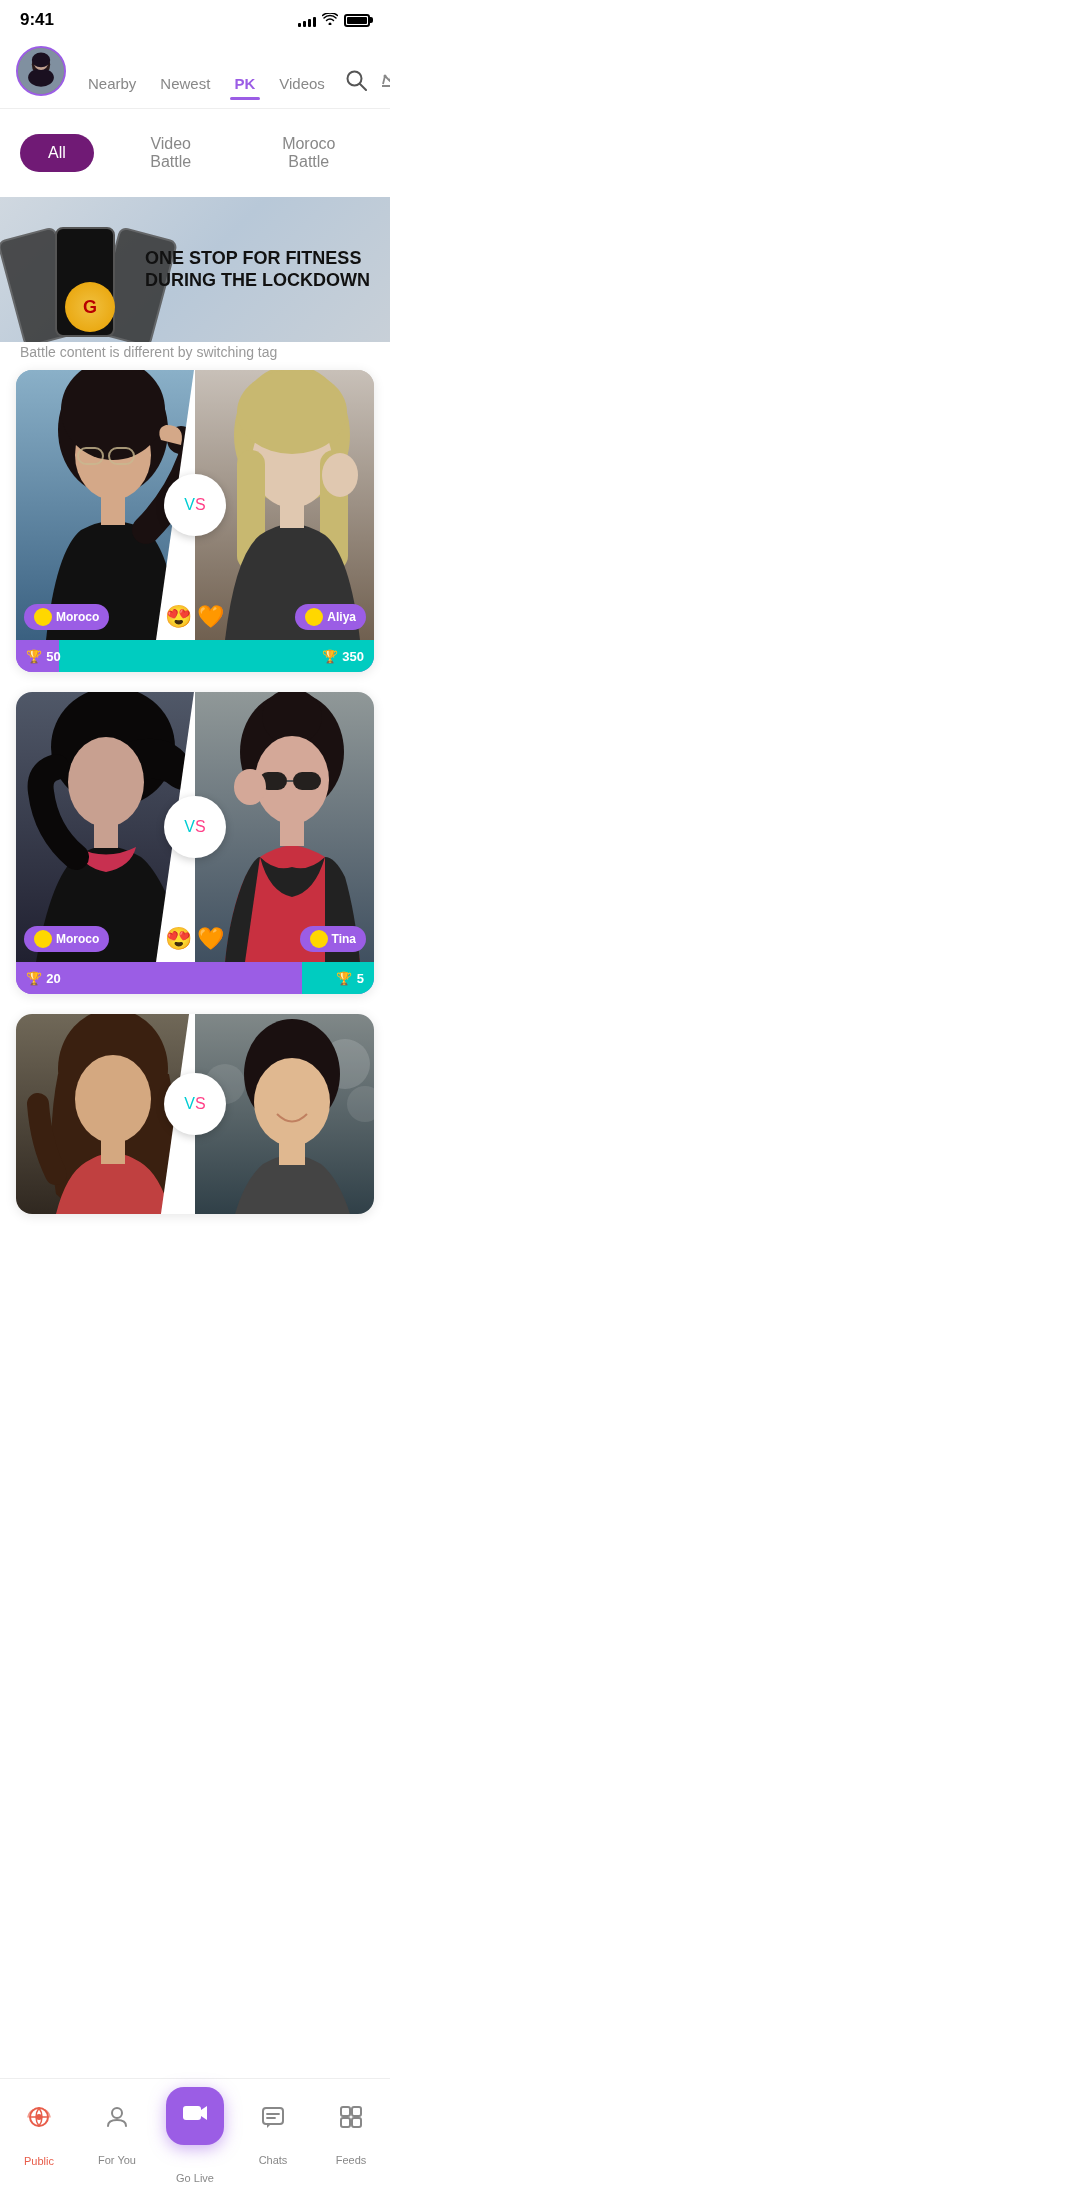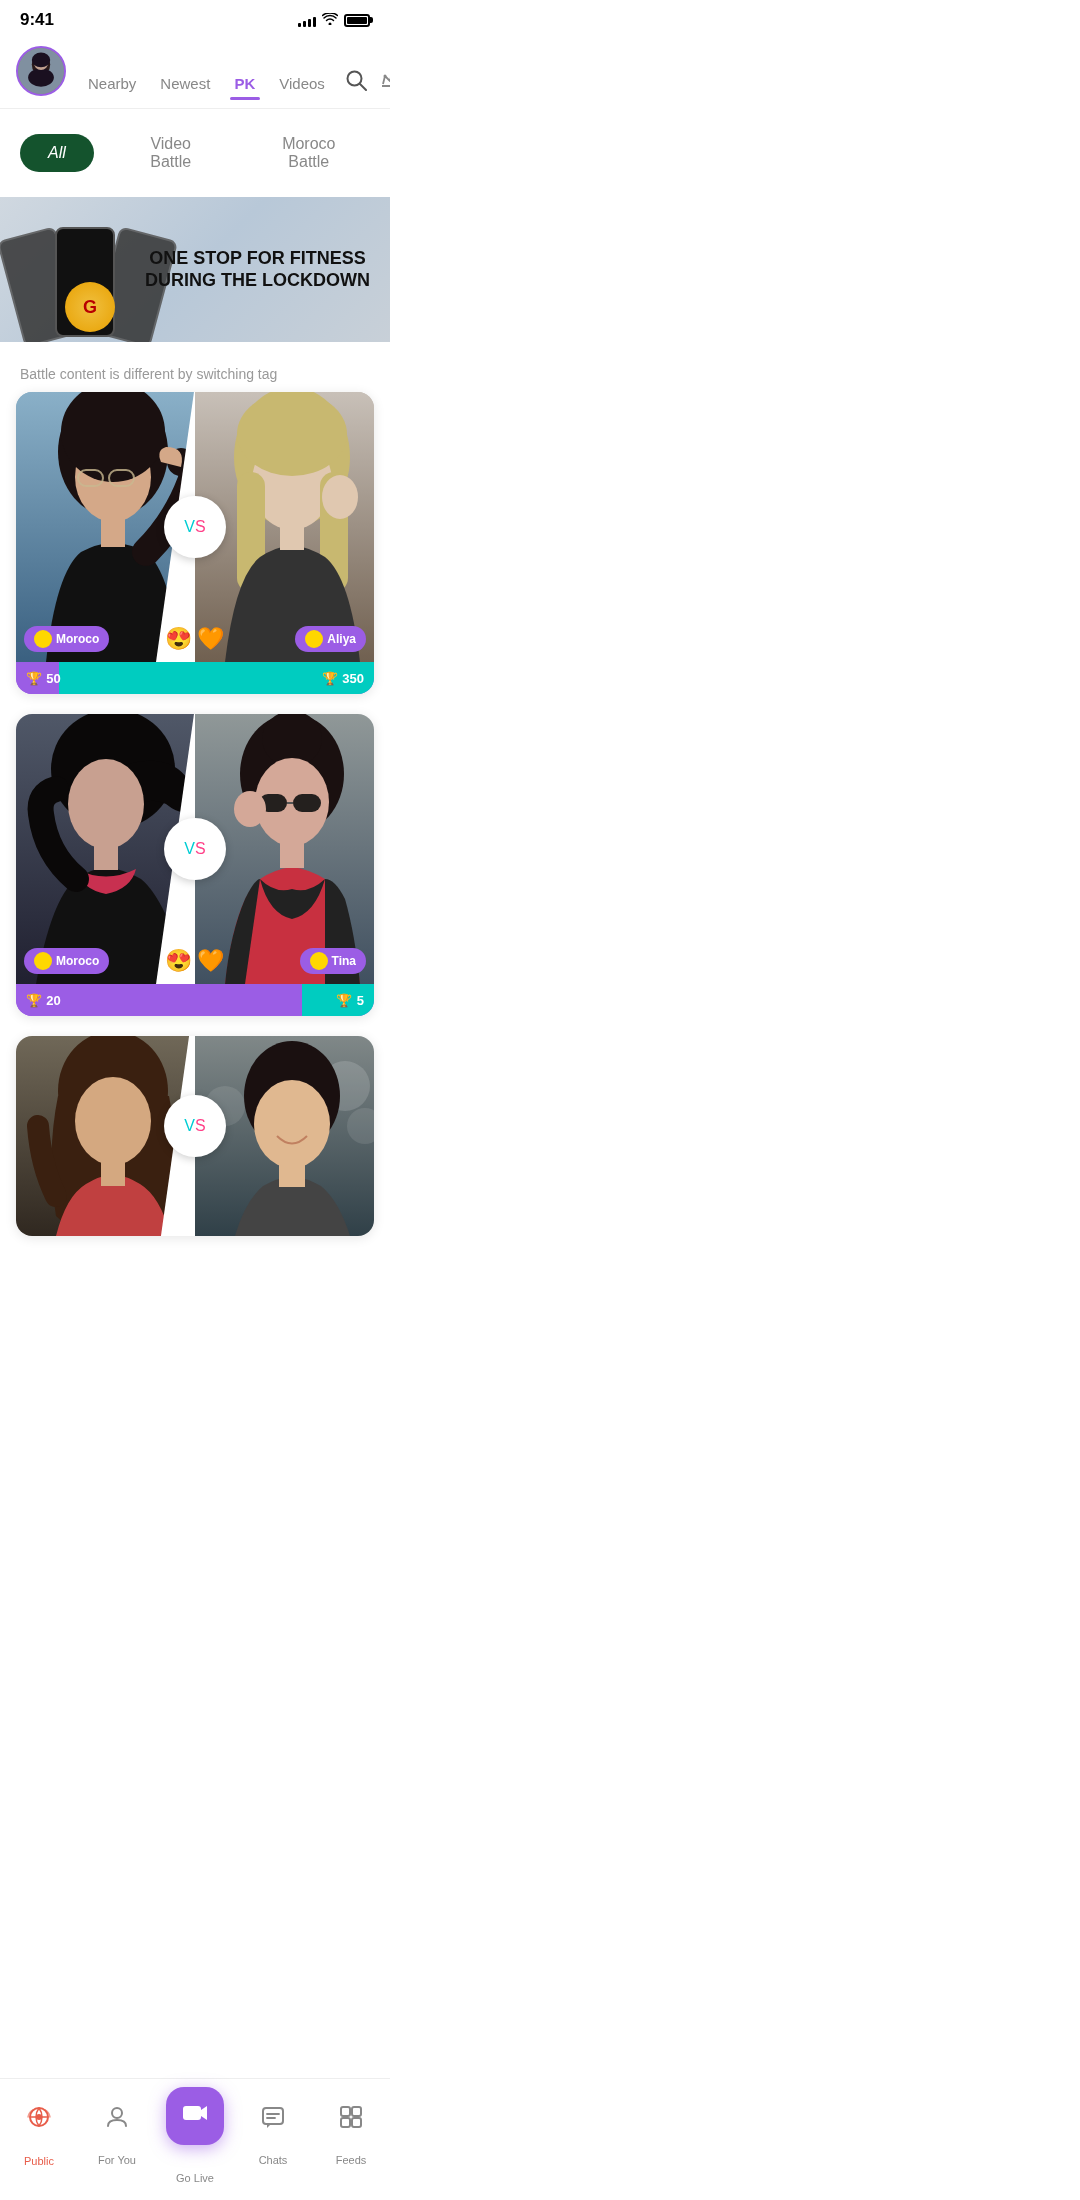--- a/index.html
+++ b/index.html
@@ -157,23 +157,22 @@
     }
     .filter-btn {
       padding: 10px 28px;
       border-radius: 30px;
       font-size: 16px;
       font-weight: 500;
       cursor: pointer;
       border: none;
     }
     .filter-btn.active {
-      background: #14532d;
+      background: #701a75;
       color: #fff;
-      font-style: italic;
     }
     .filter-btn.inactive {
       background: transparent;
       color: #888;
     }
 
     
     .banner {
       width: 100%;
       height: 145px;
@@ -233,41 +232,41 @@
       border-radius: 50%;
       display: flex;
       align-items: center;
       justify-content: center;
       font-size: 18px;
       font-weight: 900;
       color: #b80000;
       z-index: 3;
     }
     .banner-text {
-      text-align: center;
+      text-align: left;
       z-index: 2;
     }
     .banner-text-line1 {
       font-size: 18px;
       font-weight: 900;
       color: #111;
       text-transform: uppercase;
       line-height: 1.2;
     }
     .banner-text-line2 {
       font-size: 18px;
       font-weight: 900;
       color: #111;
       text-transform: uppercase;
       line-height: 1.2;
     }
 
     
     .subtitle {
-      padding: 24px 20px 10px;
+      padding: 2px 20px 10px;
       font-size: 14px;
       color: #999;
     }
 
     
     .battle-card {
       margin: 0 16px 20px;
       border-radius: 16px;
       overflow: hidden;
       background: #fff;

